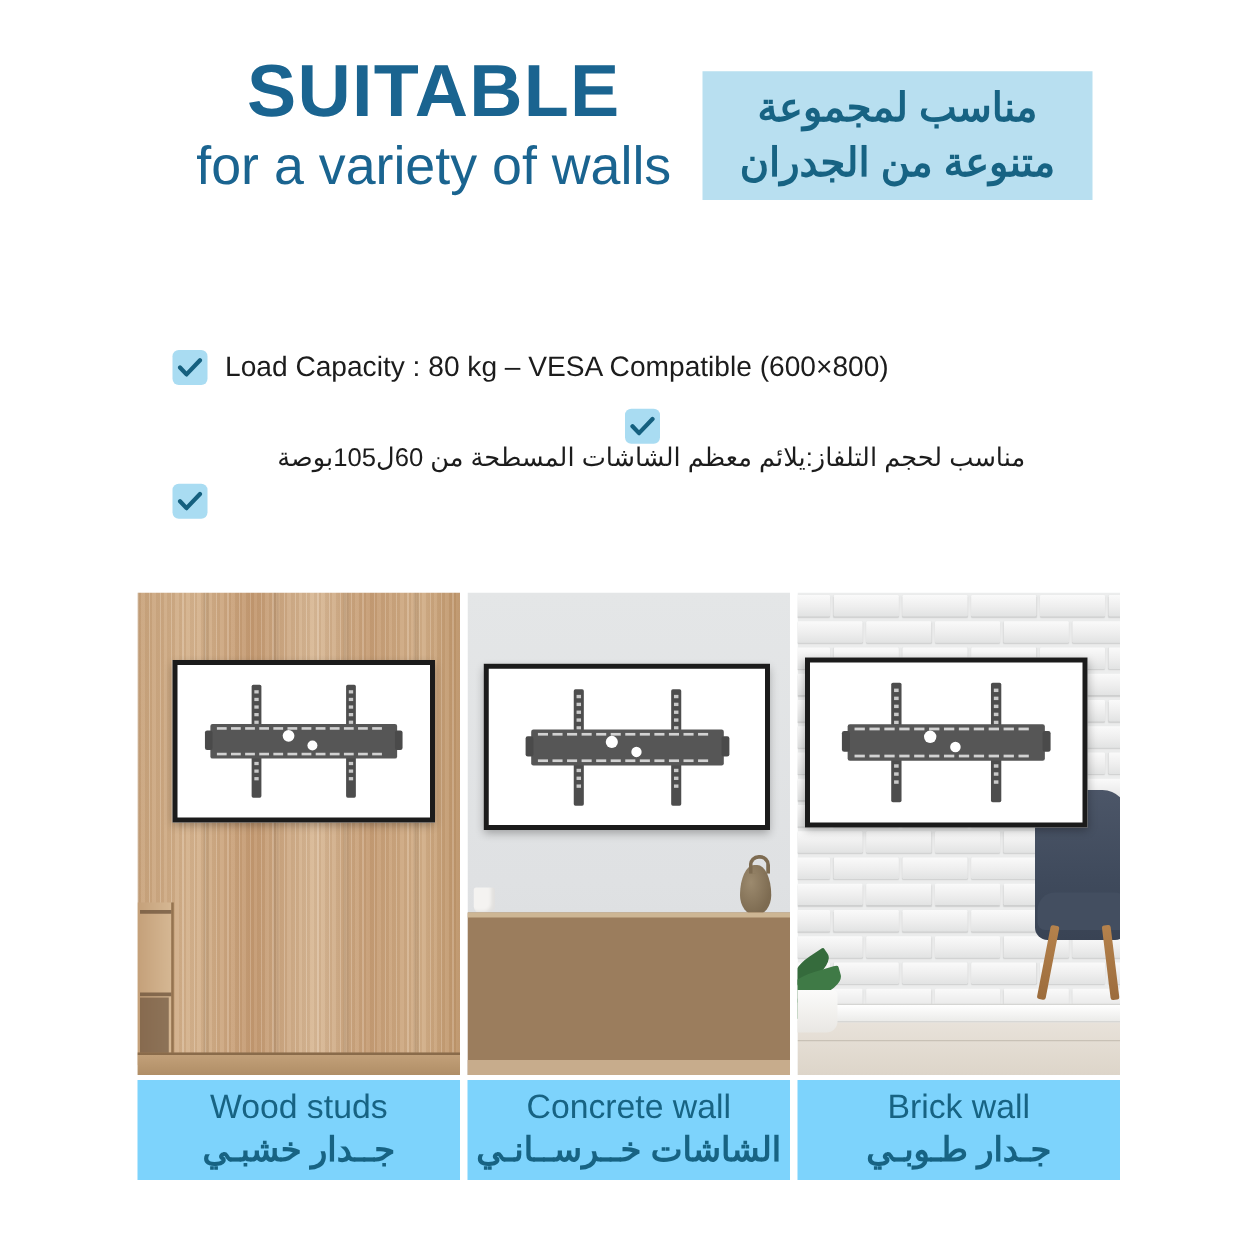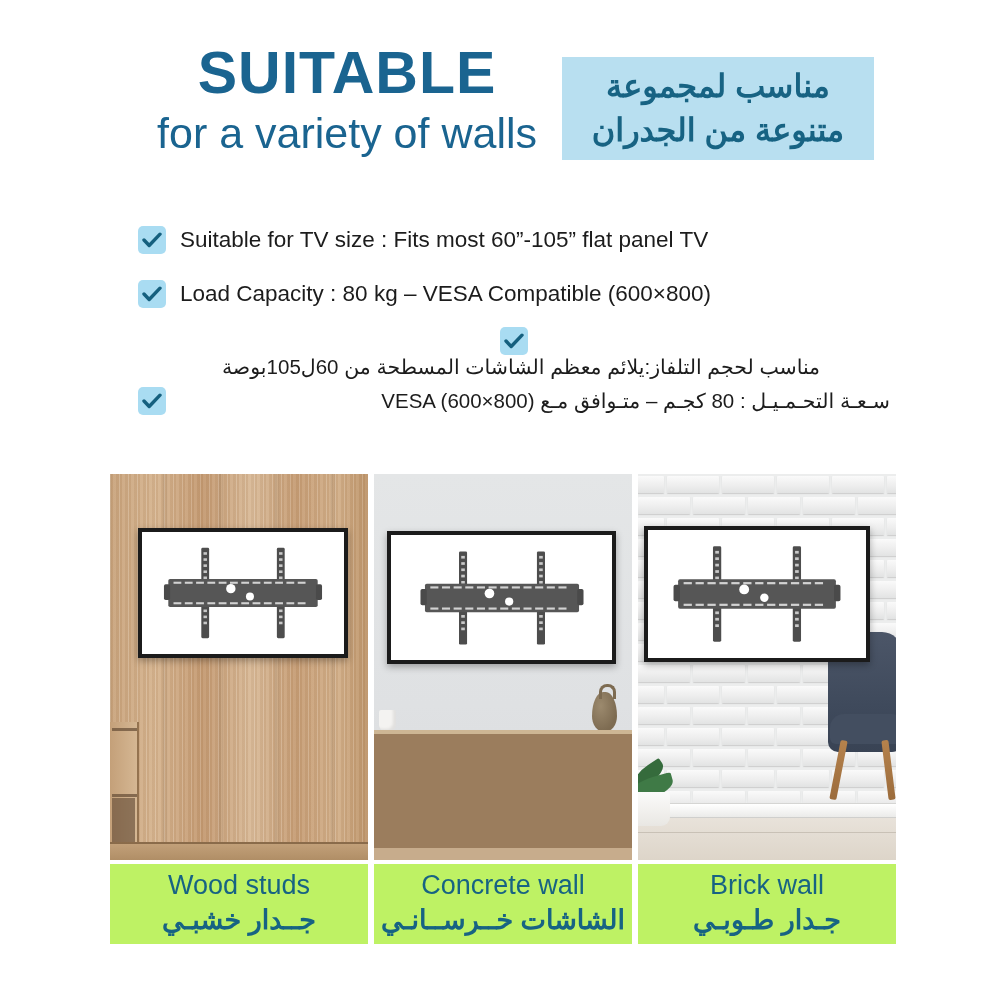--- a/index.html
+++ b/index.html
@@ -372,21 +372,21 @@
   }
   .bracket svg { width: 100%; height: 100%; display: block; }
 
   
   .caption {
     position: absolute;
     left: 0;
     bottom: 0;
     width: 100%;
     height: 80px;
-    background: #bef264;
+    background: #7dd3fc;
     display: flex;
     flex-direction: column;
     align-items: center;
     justify-content: center;
   }
   .caption .cap-en {
     color: #176383;
     font-size: 27px;
     font-weight: normal;
     line-height: 1.15;
@@ -414,28 +414,20 @@
 
   <div class="title-ar-box">
     <span class="ar-line">مناسب لمجموعة</span>
     <span class="ar-line">متنوعة من الجدران</span>
   </div>
 
 </div>
 
 <div class="bullets">
 
-  <div class="bullet-row r0">
-    <span class="check-box">
-      <svg viewBox="0 0 20 18" xmlns="http://www.w3.org/2000/svg">
-        <path d="M2 9 L7.2 14.5 L18 3.2" fill="none" stroke="#15607f" stroke-width="3.4" stroke-linecap="round" stroke-linejoin="round"></path>
-      </svg>
-    </span>
-    <span class="bullet-text ltr">Suitable for TV size : Fits most 60”-105” flat panel TV</span>
-  </div>
 
   <div class="bullet-row r1">
     <span class="check-box">
       <svg viewBox="0 0 20 18" xmlns="http://www.w3.org/2000/svg">
         <path d="M2 9 L7.2 14.5 L18 3.2" fill="none" stroke="#15607f" stroke-width="3.4" stroke-linecap="round" stroke-linejoin="round"></path>
       </svg>
     </span>
     <span class="bullet-text ltr">Load Capacity : 80 kg – VESA Compatible (600×800)</span>
   </div>
 
@@ -447,21 +439,20 @@
     </span>
     <span class="bullet-text rtl">مناسب لحجم التلفاز:يلائم معظم الشاشات المسطحة من 60ل105بوصة</span>
   </div>
 
   <div class="bullet-row r3">
     <span class="check-box">
       <svg viewBox="0 0 20 18" xmlns="http://www.w3.org/2000/svg">
         <path d="M2 9 L7.2 14.5 L18 3.2" fill="none" stroke="#15607f" stroke-width="3.4" stroke-linecap="round" stroke-linejoin="round"></path>
       </svg>
     </span>
-    <span class="bullet-text rtl">سـعـة التحـمـيـل : 80 كجـم – متـوافق مـع VESA (600×800)</span>
   </div>
 
 </div>
 
 <div class="panels">
 
   <div class="panel p0">
     <div class="scene">
       <div class="wall-wood"></div>
       <div class="wood-shelf">

